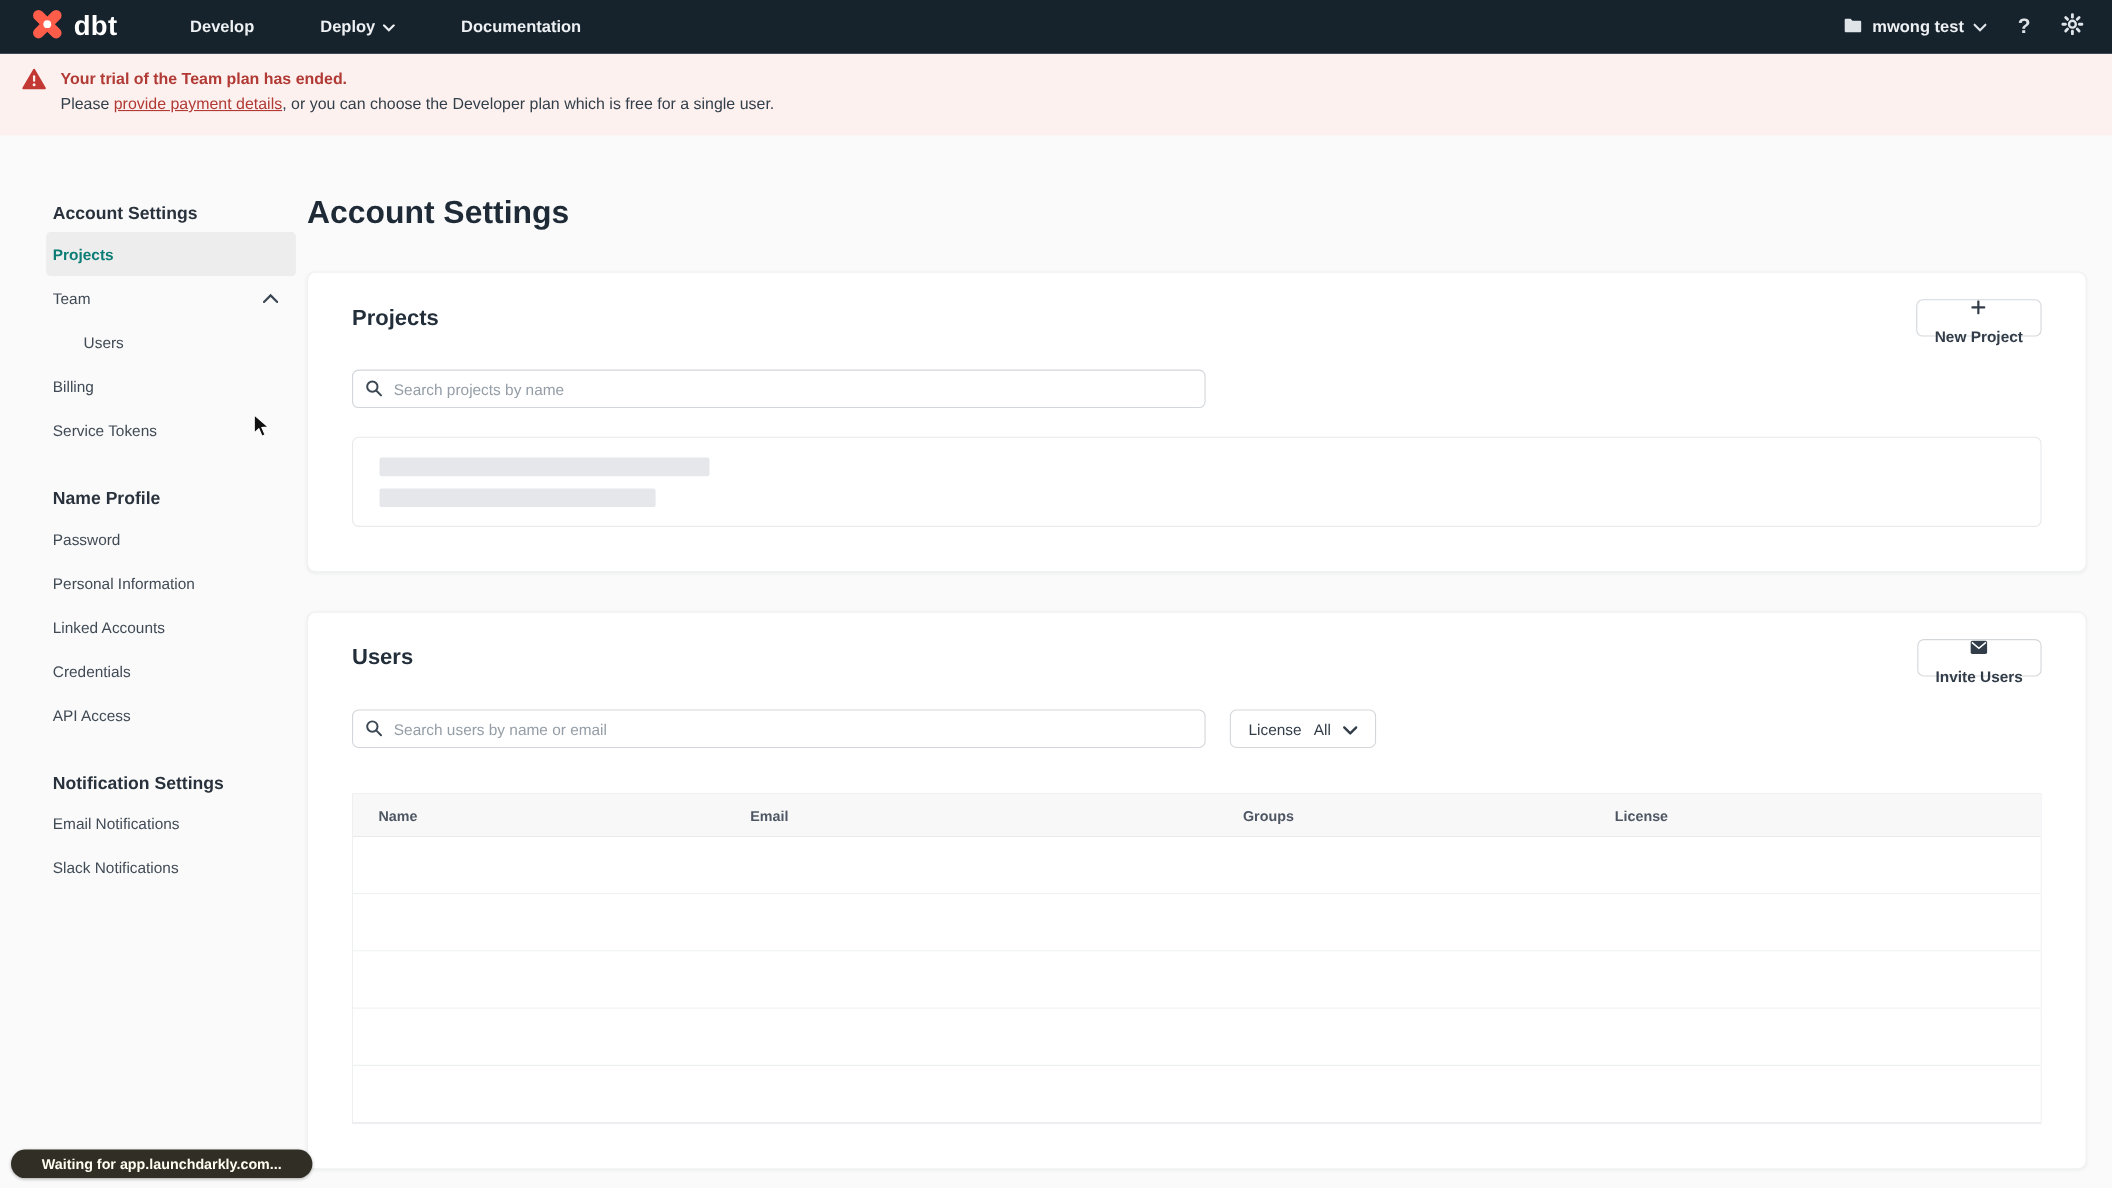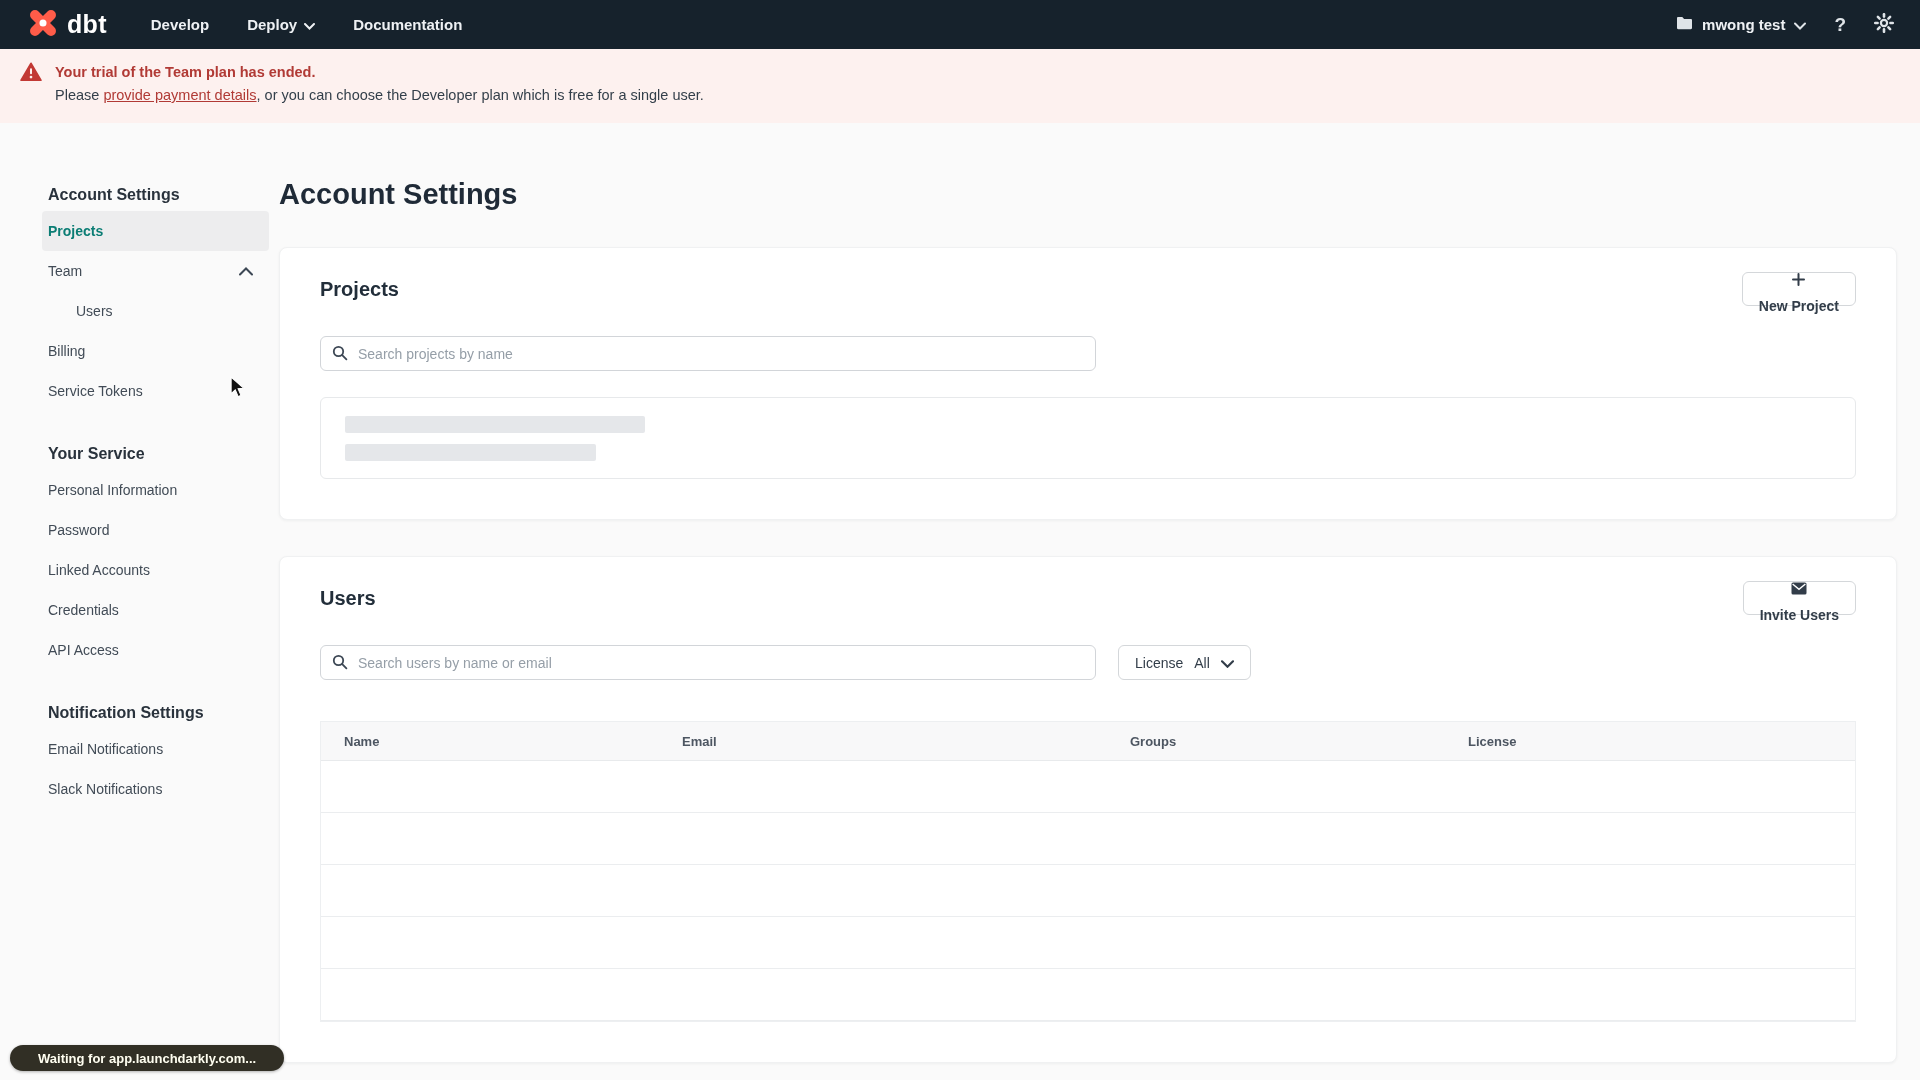--- a/index.html
+++ b/index.html
@@ -8,21 +8,21 @@
     font-family: "Liberation Sans", "DejaVu Sans", sans-serif;
     background:#fafafa; overflow:hidden; position:relative;
     color:#323d49;
   }
 
   
   .topnav { height:49px; background:#16222c; display:flex; align-items:center; padding:0 26px; }
   .logo { display:flex; align-items:center; gap:7px; margin-right:44px; cursor:pointer; }
   .logo-text { font-size:25px; font-weight:700; color:#ffffff; letter-spacing:.3px; }
   .nav-items { display:flex; align-items:center; gap:38px; }
-  .nav-item { font-size:15px; font-weight:600; color:#eef1f4; display:flex; align-items:center; gap:7px; cursor:pointer; }
+  .nav-item { font-size:15px; font-weight:600; color:#eef1f4; display:flex; align-items:center; gap:7px; cursor:pointer;margin-left:22px; }
   .nav-right { margin-left:auto; display:flex; gap:28px; }
   .account-switcher { display:flex; align-items:center; gap:9px; font-size:15px; font-weight:600; color:#eef1f4; cursor:pointer; }
   .nav-icon-btn { display:flex; align-items:center; justify-content:center; cursor:pointer; }
   .help-glyph { font-size:19px; font-weight:800; color:#dfe4e8; }
 
   
   .banner { height:74px; background:#fdf1ef; padding:13px 20px 0; display:flex; gap:13px; }
   .banner-texts { padding-top:2px; }
   .banner-title { font-size:14.5px; font-weight:700; color:#b13a35; margin-bottom:7px; }
   .banner-body { font-size:14.5px; color:#333f4a; }
@@ -192,26 +192,26 @@
       </div>
       <div class="side-item">
         <span>Billing</span>
       </div>
       <div class="side-item">
         <span>Service Tokens</span>
       </div>
     </div>
 
     <div class="side-group">
-      <div class="side-heading">Your Service</div>
+      <div class="side-heading">Name Profile</div>
+      <div class="side-item">
+        <span>Password</span>
+      </div>
       <div class="side-item">
         <span>Personal Information</span>
-      </div>
-      <div class="side-item">
-        <span>Password</span>
       </div>
       <div class="side-item">
         <span>Linked Accounts</span>
       </div>
       <div class="side-item">
         <span>Credentials</span>
       </div>
       <div class="side-item">
         <span>API Access</span>
       </div>

